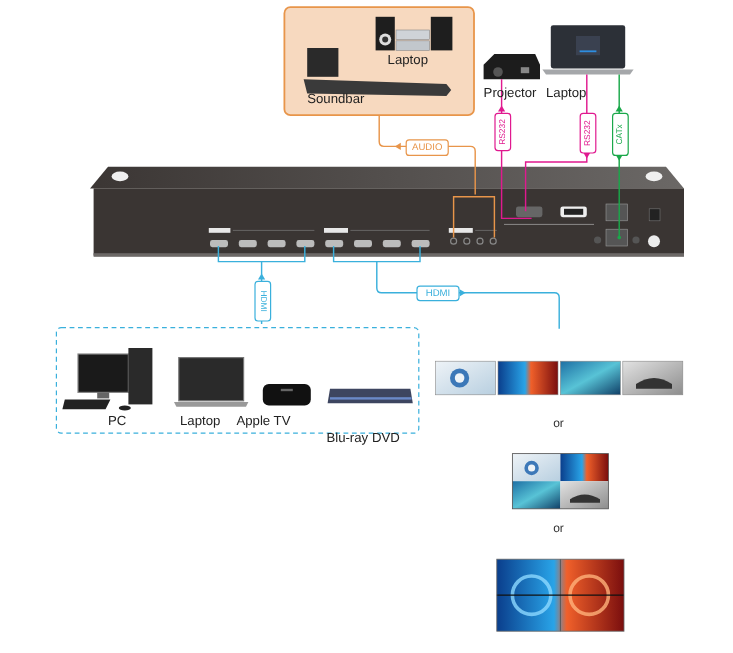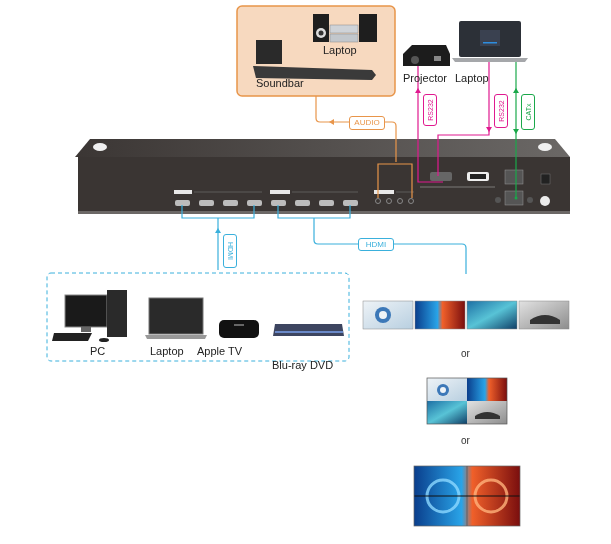--- a/index.html
+++ b/index.html
@@ -1,17 +1,17 @@
 <!DOCTYPE html>
 <html><head>
 <meta charset="utf-8">
 <style>
   html, body { margin:0; padding:0; background:#ffffff; }
   body { width:611px; height:544px; position:relative; overflow:hidden; font-family:"Liberation Sans", sans-serif; color:#222; }
-  .abs { position:absolute;margin-left:11px; }
+  .abs { position:absolute; }
   svg.full { position:absolute; left:0; top:0; width:611px; height:544px; }
   .lbl { position:absolute; font-size:11px; color:#222; white-space:nowrap; }
   .panel { position:absolute; background:#bfe4f6; border:1.5px solid #3ab0dc; border-radius:5px; box-sizing:border-box; }
   .panel-title { position:absolute; left:0; right:0; text-align:center; font-weight:bold; font-size:11px; color:#222; }
   .or { position:absolute; font-size:10px; color:#333; }
   .dev-label { position:absolute; font-size:11px; color:#222; text-align:left; }
 </style>
 </head>
 <body>
 

